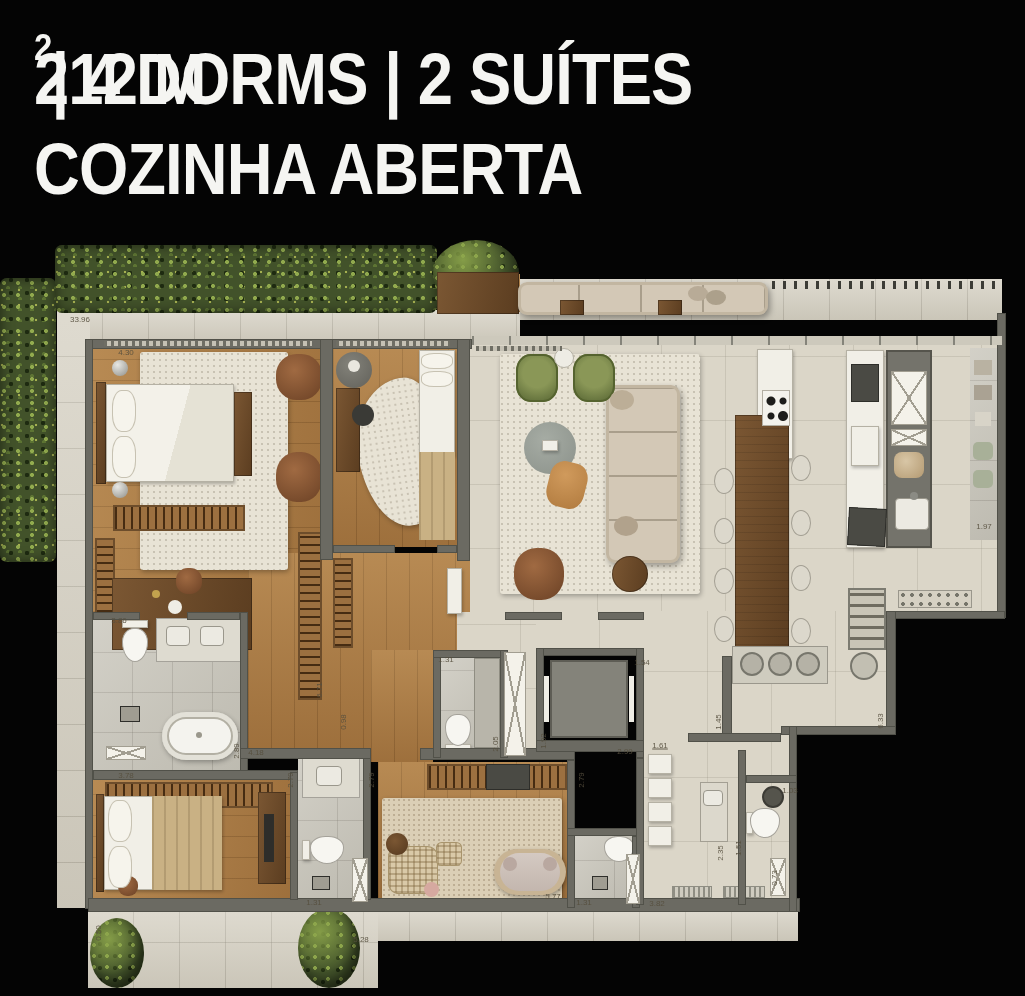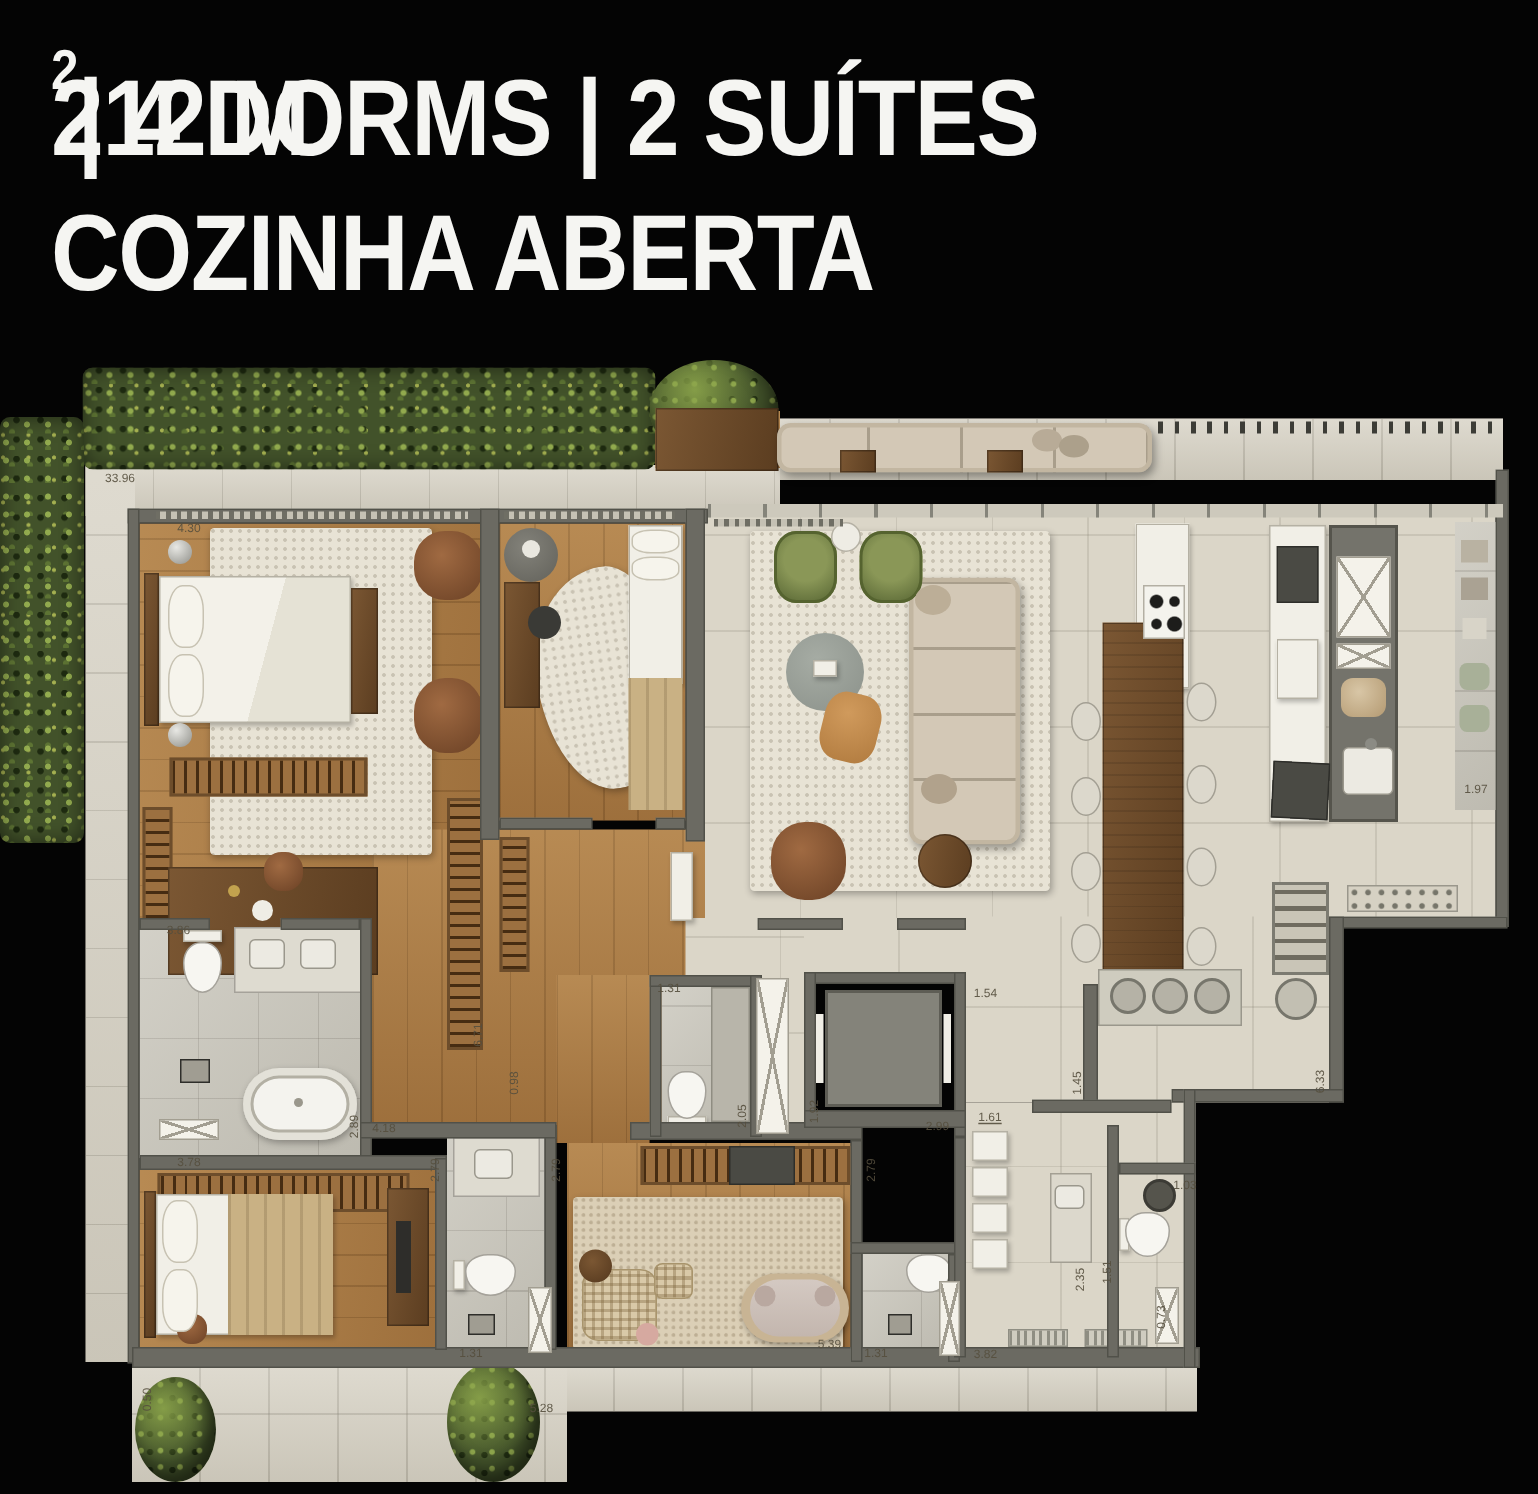--- a/index.html
+++ b/index.html
@@ -336,30 +336,30 @@
       <span class="dim" style="left: 126px; top: 775px; transform: translate(-50%, -50%);">3.78</span>
       <span class="dim" style="left: 236px; top: 751px; transform: translate(-50%, -50%) rotate(-90deg);">2.89</span>
       <span class="dim" style="left: 256px; top: 752px; transform: translate(-50%, -50%);">4.18</span>
       <span class="dim" style="left: 319px; top: 690px; transform: translate(-50%, -50%) rotate(-90deg);">6.71</span>
       <span class="dim" style="left: 343px; top: 722px; transform: translate(-50%, -50%) rotate(-90deg);">0.98</span>
       <span class="dim" style="left: 290px; top: 780px; transform: translate(-50%, -50%) rotate(-90deg);">2.79</span>
       <span class="dim" style="left: 371px; top: 780px; transform: translate(-50%, -50%) rotate(-90deg);">2.79</span>
       <span class="dim" style="left: 581px; top: 780px; transform: translate(-50%, -50%) rotate(-90deg);">2.79</span>
       <span class="dim" style="left: 314px; top: 902px; transform: translate(-50%, -50%);">1.31</span>
       <span class="dim" style="left: 584px; top: 902px; transform: translate(-50%, -50%);">1.31</span>
-      <span class="dim" style="left: 553px; top: 896px; transform: translate(-50%, -50%);">5.39</span>
+      <span class="dim" style="left: 553px; top: 896px; transform: translate(-50%, -50%);">5.77</span>
       <span class="dim" style="left: 657px; top: 903px; transform: translate(-50%, -50%);">3.82</span>
       <span class="dim" style="left: 774px; top: 878px; transform: translate(-50%, -50%) rotate(-90deg);">0.73</span>
       <span class="dim" style="left: 738px; top: 848px; transform: translate(-50%, -50%) rotate(-90deg);">1.51</span>
       <span class="dim" style="left: 742px; top: 790px; transform: translate(-50%, -50%); margin-left: 48px;">1.03</span>
       <span class="dim" style="left: 720px; top: 853px; transform: translate(-50%, -50%) rotate(-90deg);">2.35</span>
       <span class="dim" style="left: 660px; top: 745px; transform: translate(-50%, -50%); text-decoration: underline;">1.61</span>
       <span class="dim" style="left: 625px; top: 751px; transform: translate(-50%, -50%);">2.99</span>
       <span class="dim" style="left: 543px; top: 741px; transform: translate(-50%, -50%) rotate(-90deg);">1.92</span>
-      <span class="dim" style="left: 657px; top: 662px; transform: translate(-50%, -50%);">1.54</span>
+      <span class="dim" style="left: 642px; top: 662px; transform: translate(-50%, -50%);">1.54</span>
       <span class="dim" style="left: 718px; top: 722px; transform: translate(-50%, -50%) rotate(-90deg);">1.45</span>
       <span class="dim" style="left: 880px; top: 721px; transform: translate(-50%, -50%) rotate(-90deg);">6.33</span>
       <span class="dim" style="left: 984px; top: 526px; transform: translate(-50%, -50%);">1.97</span>
       <span class="dim" style="left: 446px; top: 659px; transform: translate(-50%, -50%);">1.31</span>
       <span class="dim" style="left: 495px; top: 744px; transform: translate(-50%, -50%) rotate(-90deg);">2.05</span>
       <span class="dim" style="left: 98px; top: 933px; transform: translate(-50%, -50%) rotate(-90deg);">0.50</span>
       <span class="dim" style="left: 361px; top: 939px; transform: translate(-50%, -50%);">5.28</span>
     </div>
 </div>
 

